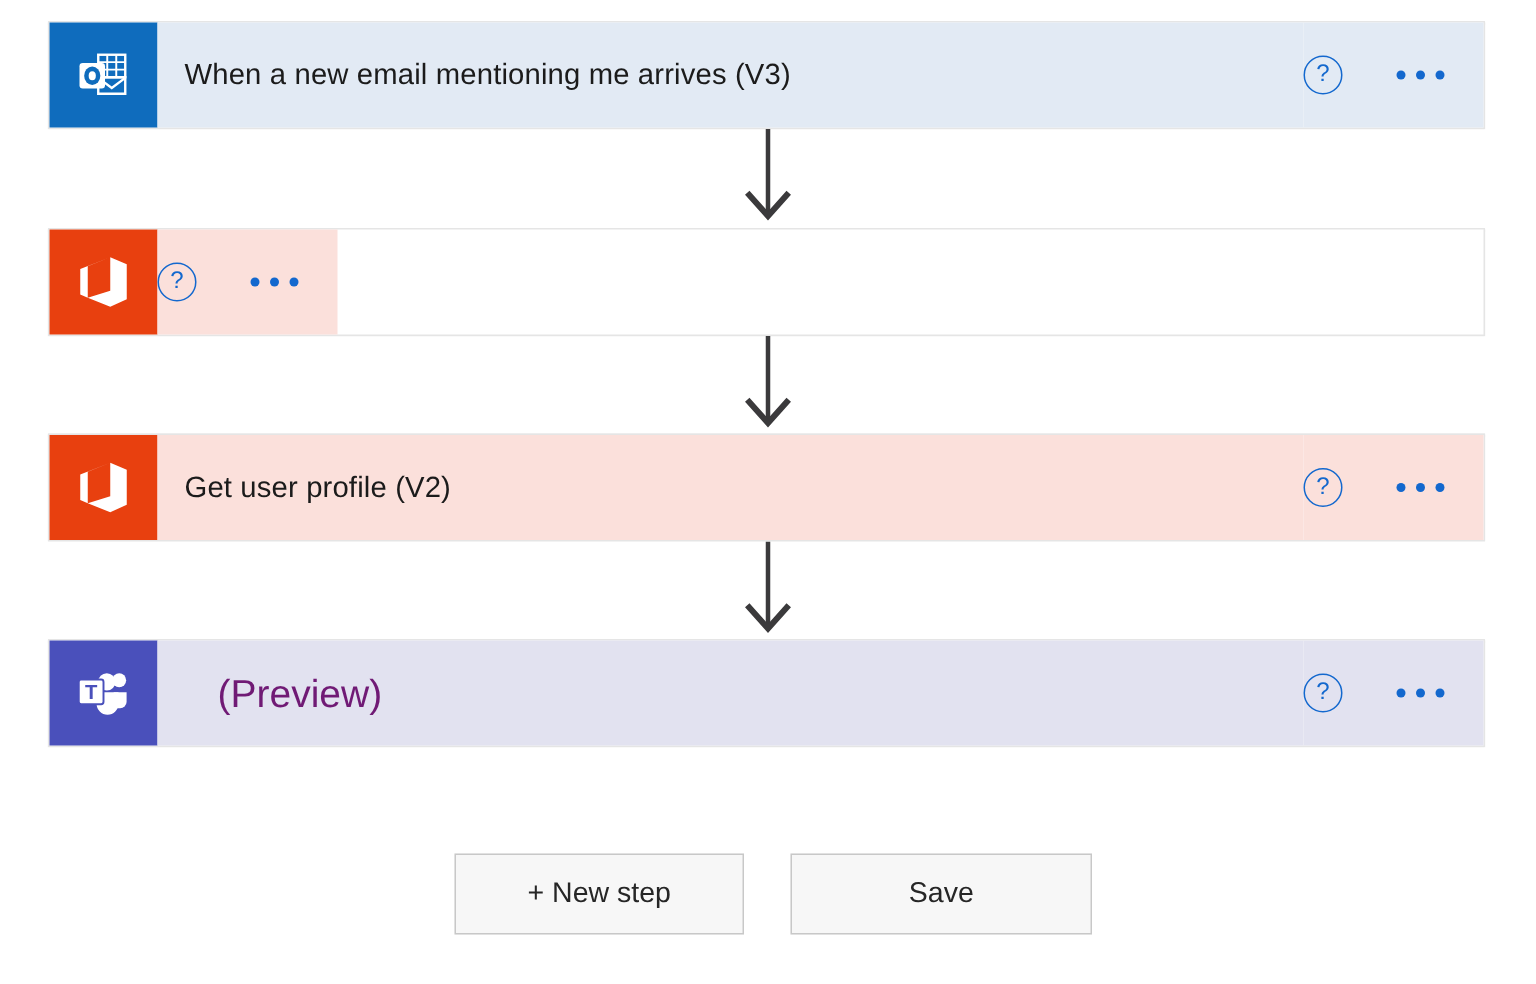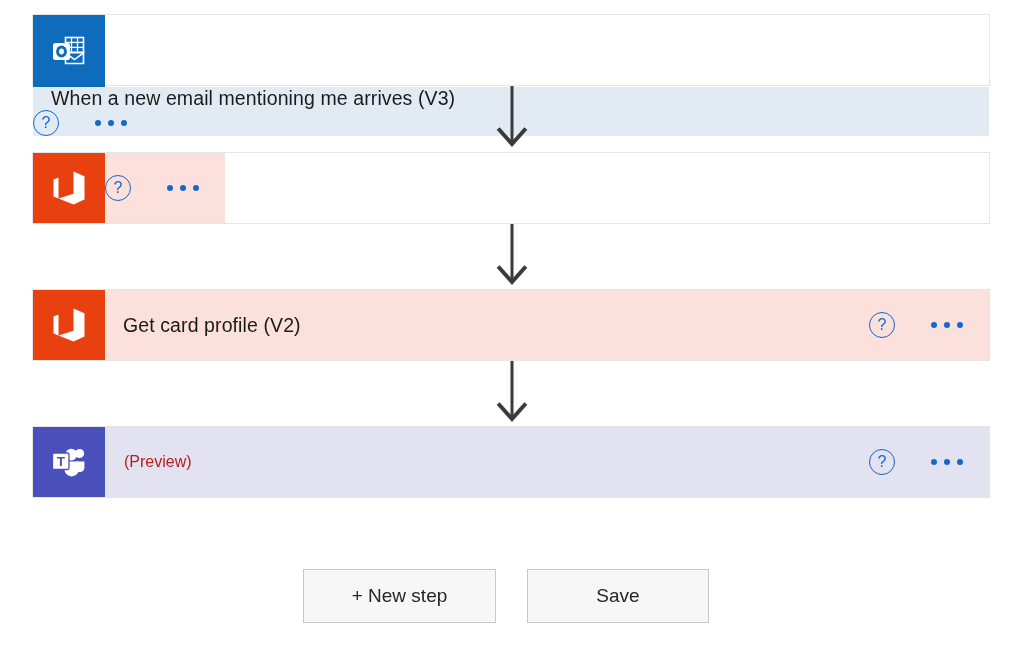--- a/index.html
+++ b/index.html
@@ -49,23 +49,23 @@
   }
 
   .card-title {
     font-size: 19.5px;
     color: #1b1b1b;
     letter-spacing: 0.1px;
     white-space: nowrap;
   }
 
   .card-suffix {
-    font-size: 16px;
-    color: #b91c1c;
-    margin-left: 1px;
+    font-size: 26px;
+    color: #701a75;
+    margin-left: 22px;
     white-space: nowrap;
   }
 
   .card-actions {
     flex: 0 0 auto;
     display: flex;
     align-items: center;
     gap: 34px;
     padding-right: 24px;
   }
@@ -132,40 +132,40 @@
     display: flex;
     align-items: center;
     justify-content: center;
     font-size: 19px;
     color: #262626;
     font-family: "Liberation Sans", sans-serif;
     cursor: pointer;
   }
 
   #btn-new-step { left: 303px; top: 569px; width: 193px; }
-  #btn-save     { left: 527px; top: 569px; width: 182px; }
+  #btn-save     { left: 527px; top: 569px; width: 201px; }
 
   
   #watermark {
     position: absolute;
     right: 16px;
     bottom: 14px;
     font-size: 16px;
     color: #c9c9c9;
     letter-spacing: 1px;
     font-family: "DejaVu Sans", sans-serif;
     user-select: none;
   }
 </style>
 </head>
 <body>
 
 <div id="canvas">
 
-  <div class="card theme-outlook" style="top:14px;flex-direction:column;">
+  <div class="card theme-outlook" style="top:14px;">
     <div class="card-icon">
       <svg width="42" height="42" viewBox="0 0 42 42" aria-hidden="true">
 
         <rect x="17.5" y="7.5" width="18" height="15" fill="none" stroke="#ffffff" stroke-width="1.6"></rect>
         <line x1="17.5" y1="12.4" x2="35.5" y2="12.4" stroke="#ffffff" stroke-width="1.3"></line>
         <line x1="17.5" y1="17.4" x2="35.5" y2="17.4" stroke="#ffffff" stroke-width="1.3"></line>
         <line x1="23.5" y1="7.5" x2="23.5" y2="22.5" stroke="#ffffff" stroke-width="1.3"></line>
         <line x1="29.5" y1="7.5" x2="29.5" y2="22.5" stroke="#ffffff" stroke-width="1.3"></line>
 
         <path d="M17.5 22.5 H35.5 V33.5 H17.5 Z" fill="none" stroke="#ffffff" stroke-width="1.6"></path>
@@ -226,21 +226,21 @@
   </div>
 
   <div class="card theme-office" style="top:289px;">
     <div class="card-icon">
       <svg width="42" height="42" viewBox="0 0 42 42" aria-hidden="true">
         <path d="M25.5 4.5 L10.5 10.5 L10.5 31.5 L5.5 29.4 L5.5 12.4 L25.5 4.5 Z" fill="#ffffff"></path>
         <path d="M25.5 4.5 L36.5 9.2 L36.5 32.5 L25.5 37.5 L10.5 31.5 L25.5 26.8 L25.5 4.5 Z" fill="#ffffff"></path>
       </svg>
     </div>
     <div class="card-body">
-      <span class="card-title">Get card profile (V2)</span>
+      <span class="card-title">Get user profile (V2)</span>
       <span class="card-suffix"></span>
     </div>
     <div class="card-actions">
       <div class="help-icon">
         <span>?</span>
       </div>
       <div class="ellipsis-icon">
         <i></i>
         <i></i>
         <i></i>

